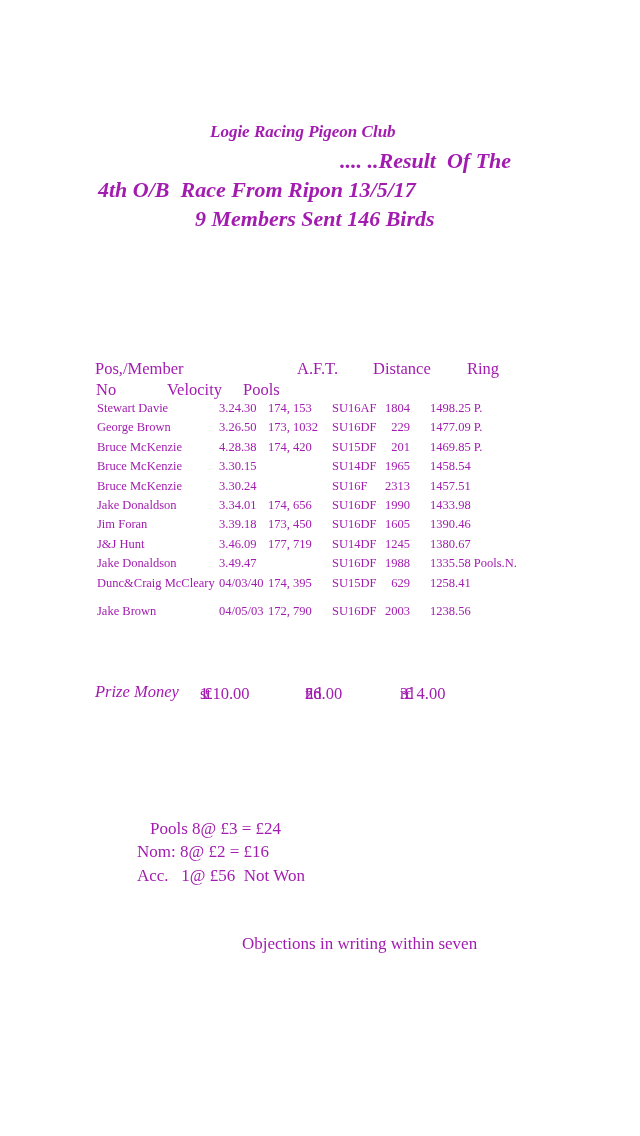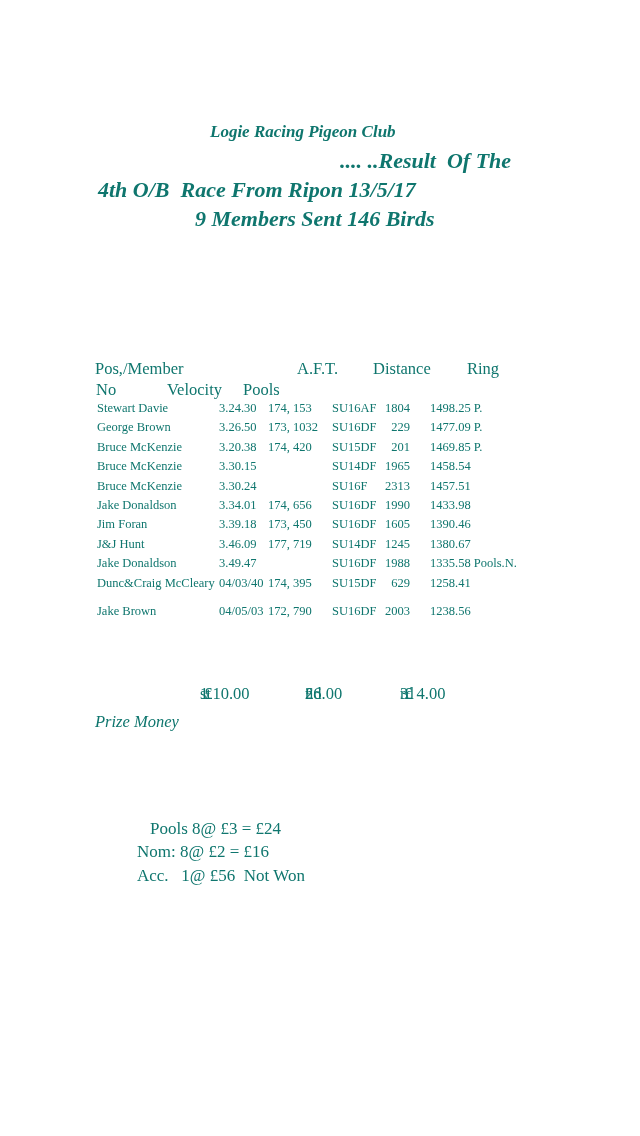--- a/index.html
+++ b/index.html
@@ -1,18 +1,18 @@
 <!DOCTYPE html>
 <html><head>
 <meta charset="utf-8">
 <style>
   html,body{margin:0;padding:0;background:#ffffff;}
   .page{
     position:relative;width:520px;height:1136px;background:#ffffff;
-    font-family:"Liberation Serif","DejaVu Serif",serif;color:#0f766e;overflow:hidden;
+    font-family:"Liberation Serif","DejaVu Serif",serif;color:#a21caf;overflow:hidden;
   }
   .txt{position:absolute;white-space:pre;}
   .bi{font-weight:bold;font-style:italic;}
   .it{font-style:italic;}
   .hdr-club{left:210px;top:122px;font-size:17px;}
   .hdr-result{left:340px;top:148px;font-size:22px;}
   .hdr-race{left:98px;top:177px;font-size:22px;}
   .hdr-members{left:195px;top:206px;font-size:22px;}
   .hdr-librated{left:98px;top:235px;font-size:22px;}
   .thead span{position:absolute;white-space:pre;font-size:16.5px;}
@@ -67,21 +67,21 @@
     </div>
       <div class="trow">
       <span>George Brown</span>
       <span>3.26.50</span>
       <span>173, 1032</span>
       <span class="c-ring"><span>SU16DF</span><span>229</span></span>
       <span class="c-vel"><span>1477.09</span><span> P.</span></span>
     </div>
       <div class="trow">
       <span>Bruce McKenzie</span>
-      <span>3.20.38</span>
+      <span>4.28.38</span>
       <span>174, 420</span>
       <span class="c-ring"><span>SU15DF</span><span>201</span></span>
       <span class="c-vel"><span>1469.85</span><span> P.</span></span>
     </div>
       <div class="trow">
       <span>Bruce McKenzie</span>
       <span>3.30.15</span>
       <span></span>
       <span class="c-ring"><span>SU14DF</span><span>1965</span></span>
       <span class="c-vel"><span>1458.54</span><span></span></span>
@@ -131,24 +131,25 @@
       <div class="trow gap-before">
       <span>Jake Brown</span>
       <span>04/05/03</span>
       <span>172, 790</span>
       <span class="c-ring"><span>SU16DF</span><span>2003</span></span>
       <span class="c-vel"><span>1238.56</span><span></span></span>
     </div>
     </div>
 
   <div class="prize">
-    <span class="it" style="left:95px;top:712px;">Prize Money</span>
+    <span class="it" style="left:95px;top:682px;">Prize Money</span>
     <span style="left:200px;top:684px;"><span>1</span><span class="sup">st</span><span> £10.00</span></span>
     <span style="left:305px;top:684px;"><span>2</span><span class="sup">nd</span><span>£6.00</span></span>
     <span style="left:400px;top:684px;"><span>3</span><span class="sup">rd</span><span> £ 4.00</span></span>
   </div>
 
   <div class="txt pools-l1">Pools 8@ £3 = £24</div>
   <div class="txt pools-l2">Nom: 8@ £2 = £16</div>
   <div class="txt pools-l3">Acc.   1@ £56  Not Won</div>
 
+  <div class="txt objections">Objections in writing within seven</div>
 
 </div>
 
 </body></html>

